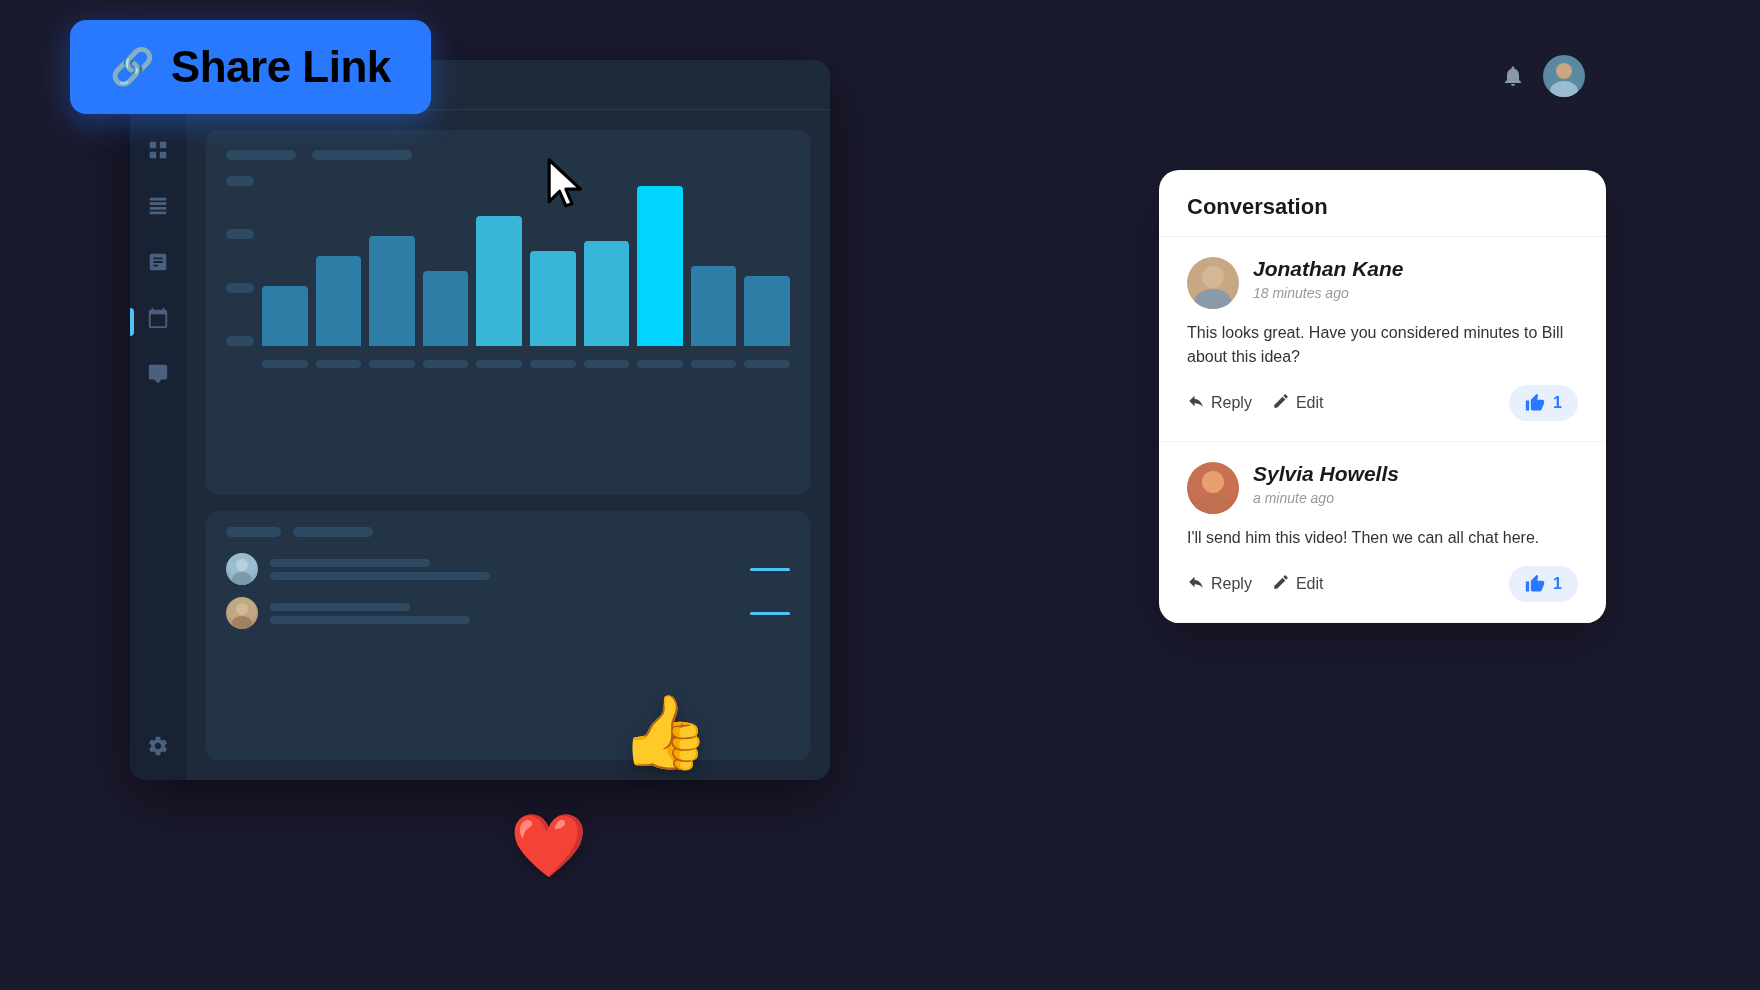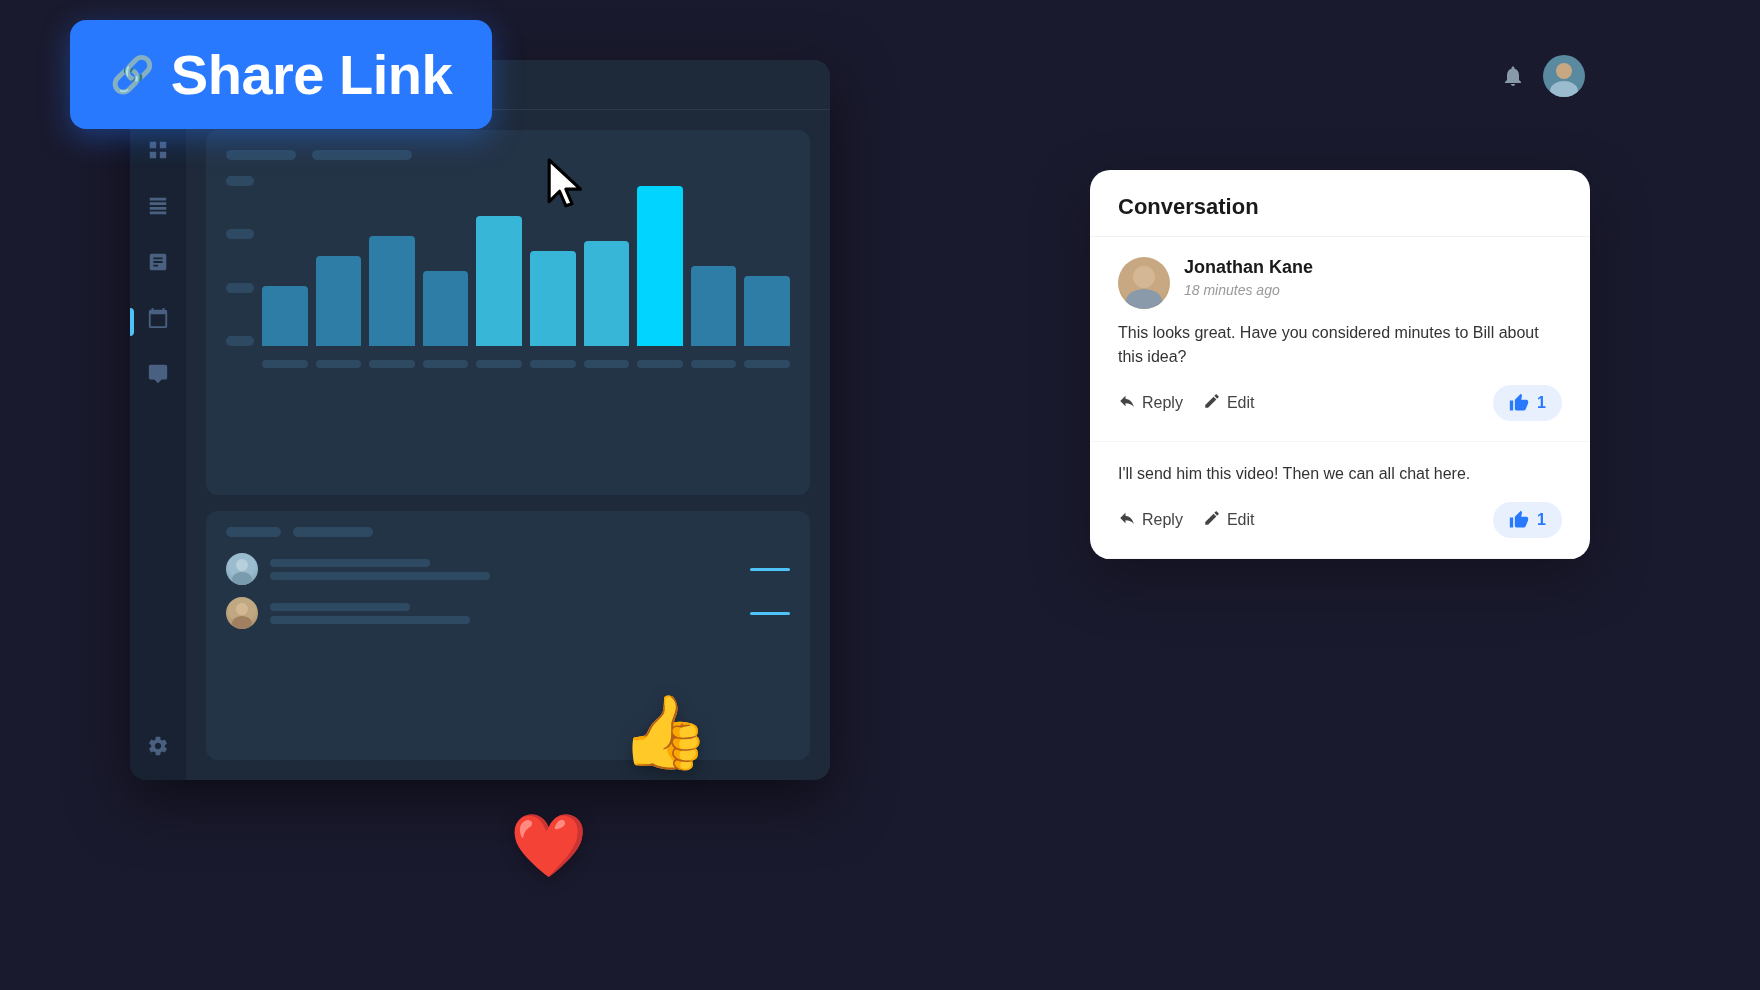--- a/index.html
+++ b/index.html
@@ -183,22 +183,22 @@
       padding: 22px 40px;
       display: flex;
       align-items: center;
       gap: 16px;
       cursor: pointer;
       box-shadow: 0 8px 30px rgba(41,121,255,0.4);
       z-index: 10;
     }
 
     .share-link-text {
-      color: #ffffff;
-      font-size: 56px;
+      color: #000000;
+      font-size: 44px;
       font-weight: 700;
       letter-spacing: -0.5px;
     }
 
     .chain-icon {
       color: white;
       font-size: 36px;
     }
 
     
@@ -232,22 +232,22 @@
       left: 510px;
       font-size: 62px;
       z-index: 15;
       filter: drop-shadow(0 4px 8px rgba(0,0,0,0.3));
     }
 
     
     .conversation-panel {
       position: absolute;
       top: 170px;
-      right: 170px;
-      width: 500px;
+      right: 154px;
+      width: 447px;
       background: white;
       border-radius: 20px;
       box-shadow: 0 20px 60px rgba(0,0,0,0.3);
       overflow: hidden;
       z-index: 5;
     }
 
     .conversation-header {
       padding: 24px 28px 16px;
       border-bottom: 1px solid #f0f0f0;
@@ -282,24 +282,25 @@
       display: flex;
       align-items: center;
       justify-content: center;
     }
 
     .comment-meta {
       flex: 1;
     }
 
     .comment-name {
-      font-size: 18px;
+      font-size: 21px;
       font-weight: 700;
       color: #1a1a1a;
       margin-bottom: 4px;
+      font-style: italic;
     }
 
     .comment-time {
       font-size: 14px;
       color: #999;
       font-style: italic;
     }
 
     .comment-text {
       font-size: 16px;
@@ -592,20 +593,32 @@
       <div class="like-badge">
         <svg width="20" height="20" viewBox="0 0 24 24" fill="#2979ff">
           <path d="M1 21h4V9H1v12zm22-11c0-1.1-.9-2-2-2h-6.31l.95-4.57.03-.32c0-.41-.17-.79-.44-1.06L14.17 1 7.59 7.59C7.22 7.95 7 8.45 7 9v10c0 1.1.9 2 2 2h9c.83 0 1.54-.5 1.84-1.22l3.02-7.05c.09-.23.14-.47.14-.73v-2z"></path>
         </svg>
         <span>1</span>
       </div>
     </div>
   </div>
 
   <div class="comment-item">
+    <div class="comment-header">
+      <div class="comment-avatar person-sylvia">
+        <svg width="52" height="52" viewBox="0 0 52 52">
+          <circle cx="26" cy="20" r="11" fill="#e8a070"></circle>
+          <ellipse cx="26" cy="44" rx="18" ry="12" fill="#c07050"></ellipse>
+        </svg>
+      </div>
+      <div class="comment-meta">
+        <div class="comment-name">Sylvia Howells</div>
+        <div class="comment-time">a minute ago</div>
+      </div>
+    </div>
     <p class="comment-text">I'll send him this video! Then we can all chat here.</p>
     <div class="comment-actions">
       <button class="action-btn">
         <span class="icon">
           <svg width="18" height="18" viewBox="0 0 24 24" fill="currentColor">
             <path d="M10 9V5l-7 7 7 7v-4.1c5 0 8.5 1.6 11 5.1-1-5-4-10-11-11z"></path>
           </svg>
         </span>
         <span>Reply</span>
       </button>

